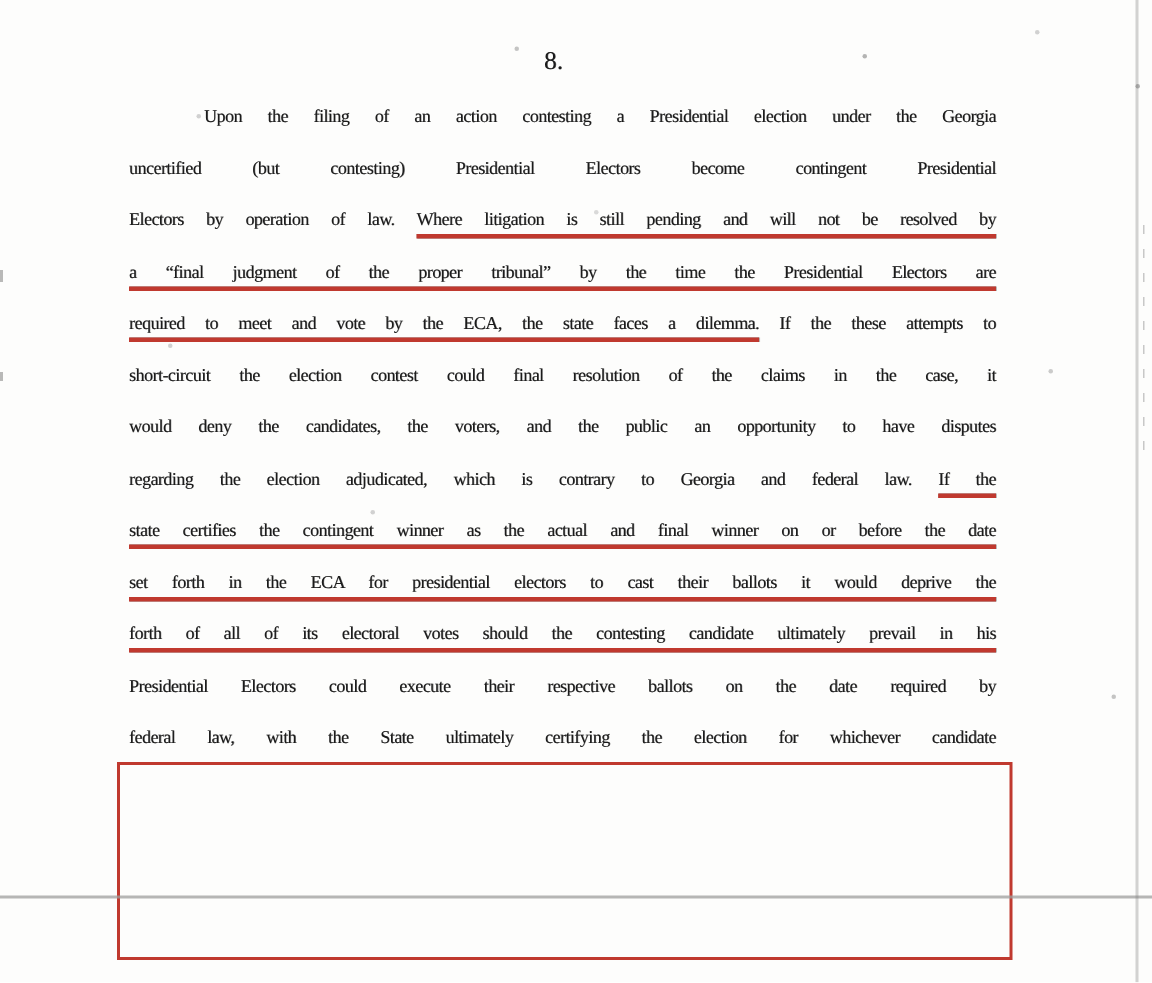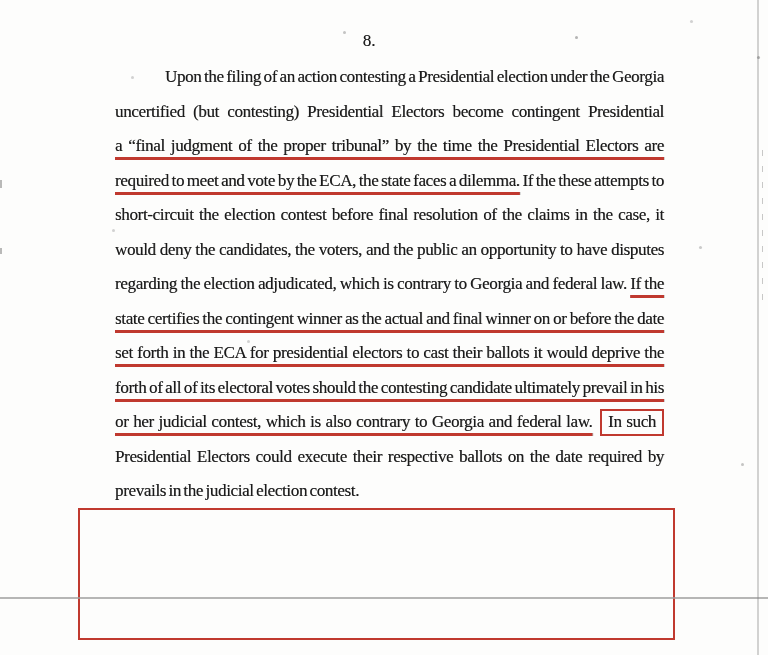--- a/index.html
+++ b/index.html
@@ -18,24 +18,23 @@
     text-shadow:0.35px 0 0 rgba(25,25,25,.55);
   }
   
   #paragraph{
     position:absolute;left:86px;top:60px;width:578px;
   }
   .tline{
     height:34.5px;line-height:34.5px;
     white-space:nowrap;
     text-align:justify;text-align-last:justify;
-    font-size:17px;letter-spacing:-0.35px;word-spacing:-1.5px;
+    font-size:12px;letter-spacing:-0.35px;word-spacing:-1.5px;
     text-shadow:0.35px 0 0 rgba(25,25,25,.55);
     box-sizing:border-box;
-    margin-left:29px;
   }
   .tline.indent{padding-left:50px;}
   .tline.last{text-align-last:left;}
   .seg-plain{}
   .seg-italic{font-style:italic;}
   .seg-underline{
     text-decoration:underline;
     text-decoration-color:var(--red);
     text-decoration-thickness:2.5px;
     text-underline-offset:6px;
@@ -89,31 +88,31 @@
 </head>
 <body>
 
 <div id="page" style="background: rgb(253, 253, 252); color: rgb(27, 27, 27);">
 
   <div id="page-number">8.</div>
 
   <div id="paragraph">
       <div class="tline indent"><span class="seg-plain">Upon the filing of an action contesting a Presidential election under the Georgia</span></div>
       <div class="tline"><span class="seg-plain">uncertified (but contesting) Presidential Electors become contingent Presidential</span></div>
+      <div class="tline"><span class="seg-plain">Electors by operation of law. </span><span class="seg-underline">Where litigation is still pending and will not be resolved by</span></div>
       <div class="tline"><span class="seg-underline">a “final judgment of the proper tribunal” by the time the Presidential Electors are</span></div>
       <div class="tline"><span class="seg-underline">required to meet and vote by the ECA, the state faces a dilemma.</span><span class="seg-plain"> If the these attempts to</span></div>
-      <div class="tline"><span class="seg-plain">short-circuit the election contest before final resolution of the claims in the case, it</span></div>
+      <div class="tline"><span class="seg-plain">short-circuit the election contest could final resolution of the claims in the case, it</span></div>
       <div class="tline"><span class="seg-plain">would deny the candidates, the voters, and the public an opportunity to have disputes</span></div>
       <div class="tline"><span class="seg-plain">regarding the election adjudicated, which is contrary to Georgia and federal law. </span><span class="seg-underline">If the</span></div>
       <div class="tline"><span class="seg-underline">state certifies the contingent winner as the actual and final winner on or before the date</span></div>
       <div class="tline"><span class="seg-underline">set forth in the ECA for presidential electors to cast their ballots it would deprive the</span></div>
       <div class="tline"><span class="seg-underline">forth of all of its electoral votes should the contesting candidate ultimately prevail in his</span></div>
-      <div class="tline"><span class="seg-underline">or her judicial contest, which is also contrary to Georgia and federal law.</span><span class="seg-plain"> </span><span class="seg-boxed">In such</span></div>
       <div class="tline"><span class="seg-plain">Presidential Electors could execute their respective ballots on the date required by</span></div>
-      <div class="tline last"><span class="seg-plain">prevails in the judicial election contest.</span></div>
+      <div class="tline"><span class="seg-plain">federal law, with the State ultimately certifying the election for whichever candidate</span></div>
     </div>
 
   <div id="big-red-box"></div>
 
   <div id="scan-line"></div>
   <div id="edge-line"></div>
   <div id="edge-line2"></div>
   <div id="edge-mark-1" class="edge-mark"></div>
   <div id="edge-mark-2" class="edge-mark"></div>
   <div id="specks"></div>

